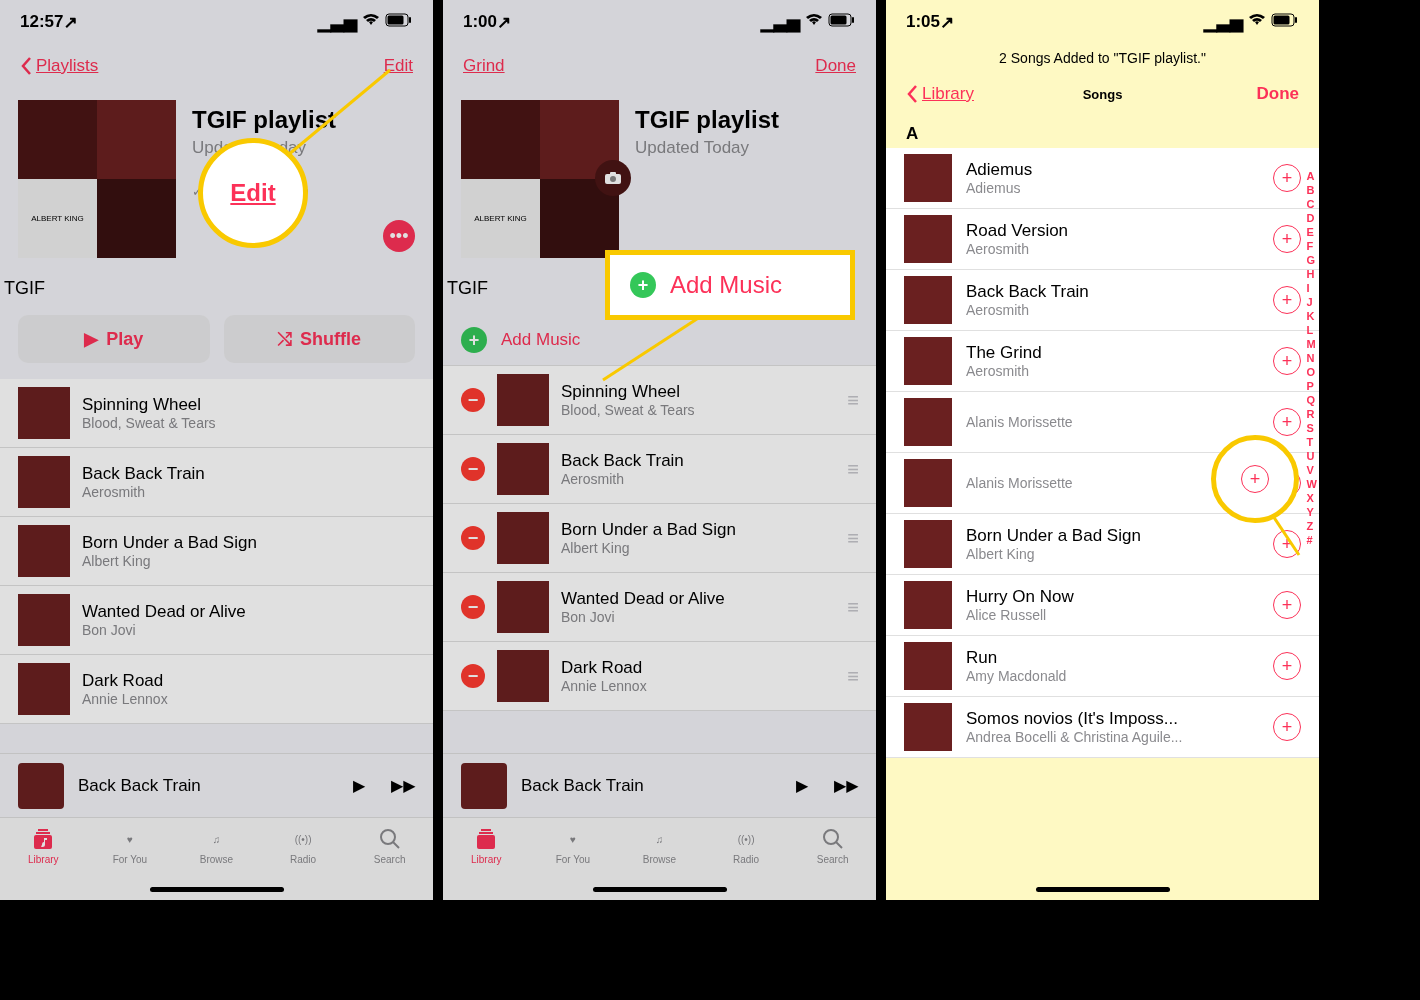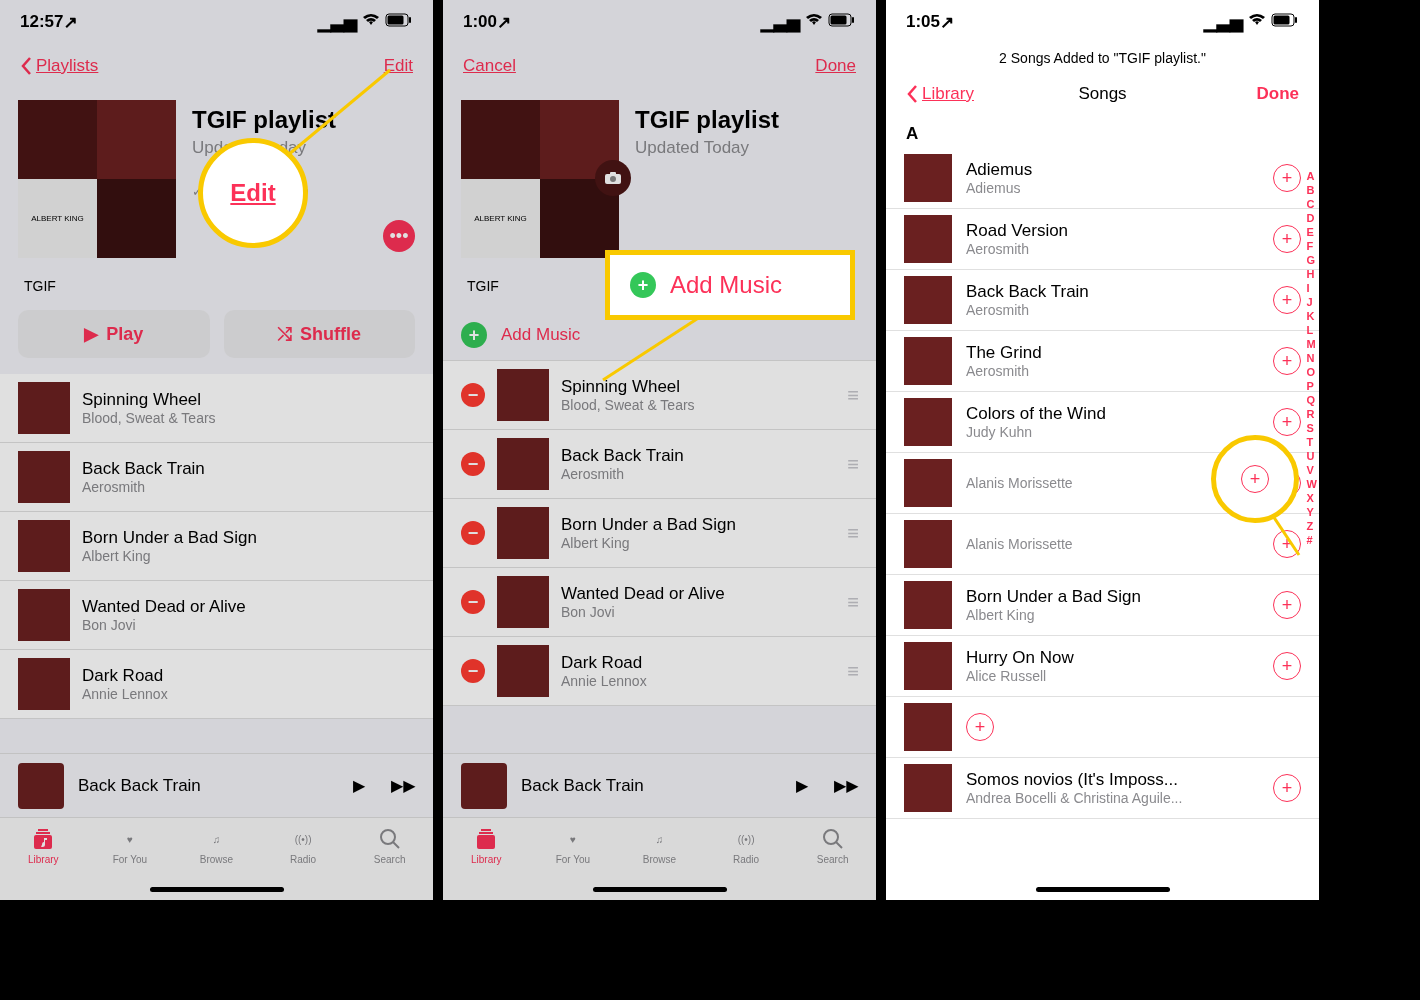--- a/index.html
+++ b/index.html
@@ -18,21 +18,21 @@
 .art div{background:#4a1515}
 .art div:nth-child(2){background:#6a2020}
 .art div:nth-child(3){background:#eee;display:flex;align-items:center;justify-content:center;font-size:8px;color:#000;text-align:center}
 .art div:nth-child(4){background:#3a1010}
 .cam-badge{position:absolute;width:36px;height:36px;border-radius:50%;background:#888;display:flex;align-items:center;justify-content:center;right:-12px;top:60px;z-index:3}
 .hd-info{flex:1;padding-top:6px}
 .hd-title{font-size:24px;font-weight:600;margin-bottom:4px}
 .hd-sub{font-size:17px;color:#8a8a8e}
 .hd-dl{display:flex;gap:6px;align-items:center;margin-top:26px;color:#8a8a8e;font-size:13px;letter-spacing:.5px}
 .more-btn{width:32px;height:32px;border-radius:50%;background:#fc3158;color:#fff;font-size:18px;display:flex;align-items:center;justify-content:center;position:absolute;right:18px;bottom:18px}
-.desc{padding:8px 24px 16px;font-size:14px}
+.desc{padding:8px 4px 16px;font-size:18px}
 .buttons{display:flex;gap:14px;padding:0 18px 16px}
 .pbtn{flex:1;height:48px;background:#e9e9eb;border-radius:10px;display:flex;align-items:center;justify-content:center;gap:8px;color:#fc3158;font-size:18px;font-weight:600}
 .list{background:#fff}
 .row{display:flex;align-items:center;padding:8px 18px;gap:12px;border-bottom:.5px solid #e0e0e0}
 .thumb{width:52px;height:52px;background:#6a2020;flex-shrink:0}
 .rinfo{flex:1;min-width:0}
 .rtitle{font-size:17px;white-space:nowrap;overflow:hidden;text-overflow:ellipsis}
 .rartist{font-size:14px;color:#8a8a8e;white-space:nowrap;overflow:hidden;text-overflow:ellipsis}
 .del-btn{width:24px;height:24px;border-radius:50%;background:#ff3b30;color:#fff;display:flex;align-items:center;justify-content:center;font-size:18px;font-weight:700;flex-shrink:0}
 .handle{color:#c7c7cc;font-size:20px;letter-spacing:-1px}
@@ -51,21 +51,21 @@
 .section-h{padding:8px 20px 4px;font-size:17px;font-weight:700}
 .song-row{display:flex;align-items:center;gap:14px;padding:6px 18px;border-bottom:.5px solid #e0e0e0}
 .song-row .thumb{width:48px;height:48px}
 .add-circ{width:28px;height:28px;border:1.5px solid #fc3158;border-radius:50%;display:flex;align-items:center;justify-content:center;color:#fc3158;font-size:18px;background:#fff;flex-shrink:0}
 .check{color:#fc3158;font-size:18px;font-weight:700}
 .index-bar{position:absolute;right:2px;top:170px;display:flex;flex-direction:column;font-size:11px;color:#fc3158;font-weight:600;gap:2px;z-index:40}
 .hilite{position:absolute;z-index:60;pointer-events:none}
 .circ-y{border-radius:50%;border:5px solid #f9c900;background:#fff;display:flex;align-items:center;justify-content:center}
 .box-y{border:5px solid #f9c900;background:#fff;display:flex;align-items:center;gap:14px;padding:10px 20px}
 .arrow{position:absolute;z-index:55;stroke:#f9c900;stroke-width:3;fill:none}
-.big-nav-title{font-size:17px;font-weight:400}
+.big-nav-title{font-size:13px;font-weight:700}
 .msg{text-align:center;font-size:14px;padding:6px 0}
 .p3 .nav-bar{justify-content:space-between}
 .p3-center{position:absolute;left:50%;transform:translateX(-50%)}
 </style>
 </head>
 <body>
 
 <div class="phone dim">
   <div class="status-bar">
     <div class="status-left">
@@ -220,21 +220,21 @@
             <path d="M9 12 L11 9 Q9 7.5 7 9 Z M4 7 Q9 3 14 7 L12 9 Q9 6.5 6 9 Z M1 4 Q9 -2 17 4 L15 6 Q9 1 3 6 Z" fill="#000"></path>
           </svg></span>
         <span><svg width="28" height="14" viewBox="0 0 28 14">
             <rect x="1" y="1" width="22" height="12" rx="3" fill="none" stroke="#000" stroke-width="1"></rect>
             <rect x="2.5" y="2.5" width="16" height="9" rx="1.5" fill="#000"></rect>
             <rect x="24" y="4" width="2" height="6" rx="1" fill="#000"></rect>
           </svg></span>
       </div>
   </div>
   <div class="nav-bar">
-    <a class="nav-link">Cancel</a>
+    <a class="nav-link">Grind</a>
     <a class="nav-link">Done</a>
   </div>
   <div class="header">
     <div class="art">
         <div></div>
         <div></div>
         <div>ALBERT KING</div>
         <div></div>
       <div class="cam-badge">
           <svg width="18" height="14" viewBox="0 0 18 14">
@@ -344,21 +344,21 @@
 
   <div class="hilite box-y" style="left:162px;top:250px;width:250px;height:70px">
       <div class="add-ico">+</div>
       <span style="color:#fc3158;font-size:24px">Add Music</span>
     </div>
   <svg class="arrow" style="left:150px;top:310px;width:120px;height:80px">
       <line x1="110" y1="5" x2="10" y2="70"></line>
     </svg>
 </div>
 
-<div class="phone p3" style="background:#ffffff">
+<div class="phone p3" style="background:#fef9c3">
   <div class="status-bar">
     <div class="status-left">
         <span>1:05</span>
         <span>↗</span>
       </div>
     <div class="status-right">
         <span>▁▃▅</span>
         <span><svg width="18" height="14" viewBox="0 0 18 14">
             <path d="M9 12 L11 9 Q9 7.5 7 9 Z M4 7 Q9 3 14 7 L12 9 Q9 6.5 6 9 Z M1 4 Q9 -2 17 4 L15 6 Q9 1 3 6 Z" fill="#000"></path>
           </svg></span>
@@ -410,28 +410,20 @@
         <div class="thumb"></div>
         <div class="rinfo">
           <div class="rtitle">The Grind</div>
           <div class="rartist">Aerosmith</div>
         </div>
         <div class="add-circ">+</div>
       </div>
       <div class="song-row">
         <div class="thumb"></div>
         <div class="rinfo">
-          <div class="rtitle">Colors of the Wind</div>
-          <div class="rartist">Judy Kuhn</div>
-        </div>
-        <div class="add-circ">+</div>
-      </div>
-      <div class="song-row">
-        <div class="thumb"></div>
-        <div class="rinfo">
           <div class="rartist">Alanis Morissette</div>
         </div>
         <div class="add-circ">+</div>
       </div>
       <div class="song-row">
         <div class="thumb"></div>
         <div class="rinfo">
           <div class="rartist">Alanis Morissette</div>
         </div>
         <div class="add-circ">+</div>
@@ -447,20 +439,24 @@
       <div class="song-row">
         <div class="thumb"></div>
         <div class="rinfo">
           <div class="rtitle">Hurry On Now</div>
           <div class="rartist">Alice Russell</div>
         </div>
         <div class="add-circ">+</div>
       </div>
       <div class="song-row">
         <div class="thumb"></div>
+        <div class="rinfo">
+          <div class="rtitle">Run</div>
+          <div class="rartist">Amy Macdonald</div>
+        </div>
         <div class="add-circ">+</div>
       </div>
       <div class="song-row">
         <div class="thumb"></div>
         <div class="rinfo">
           <div class="rtitle">Somos novios (It's Imposs...</div>
           <div class="rartist">Andrea Bocelli &amp; Christina Aguile...</div>
         </div>
         <div class="add-circ">+</div>
       </div>

